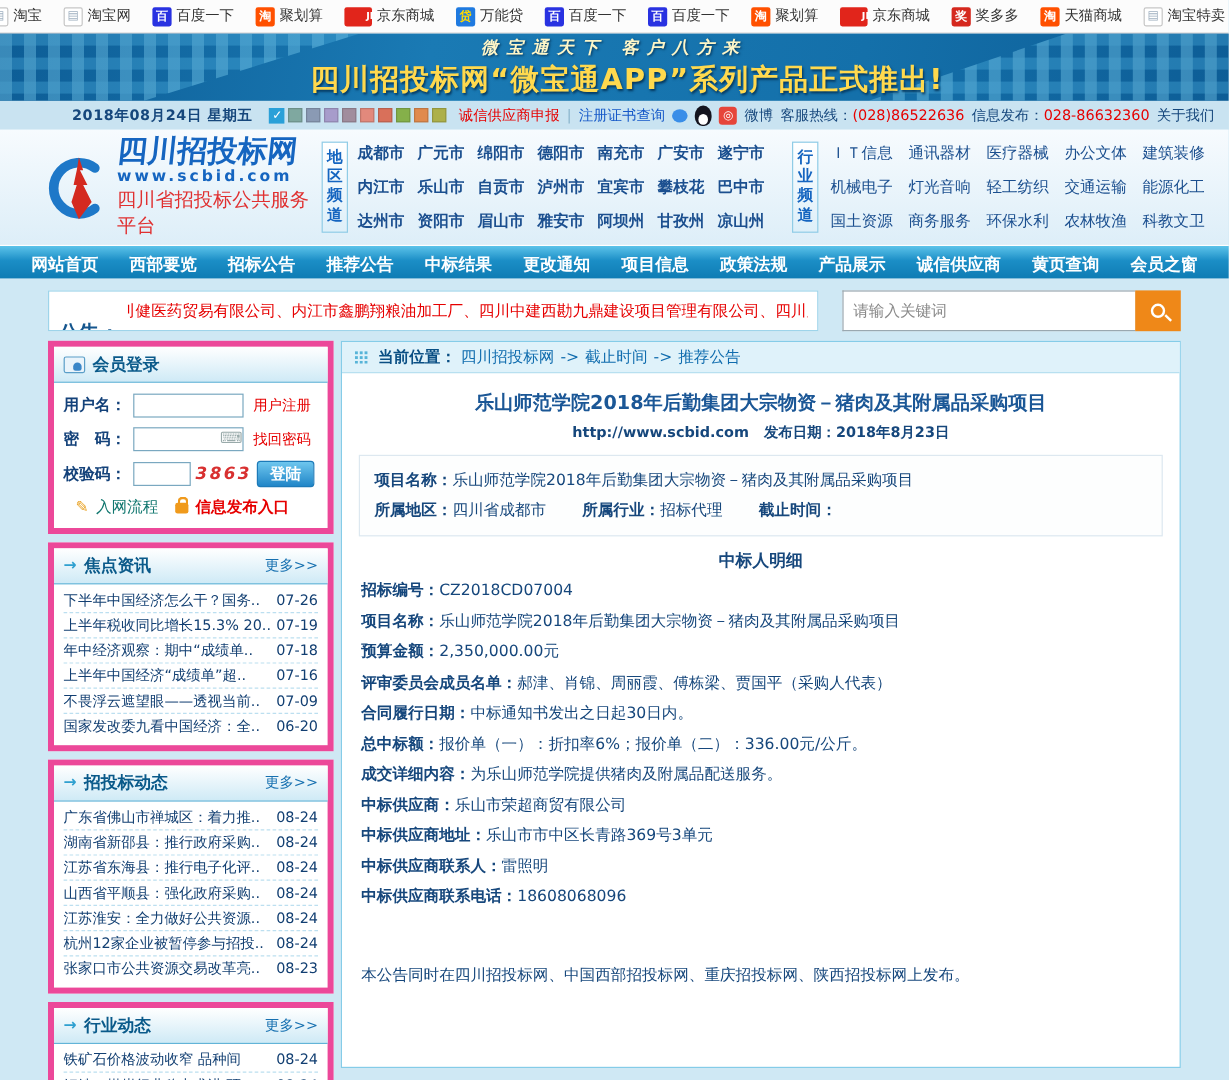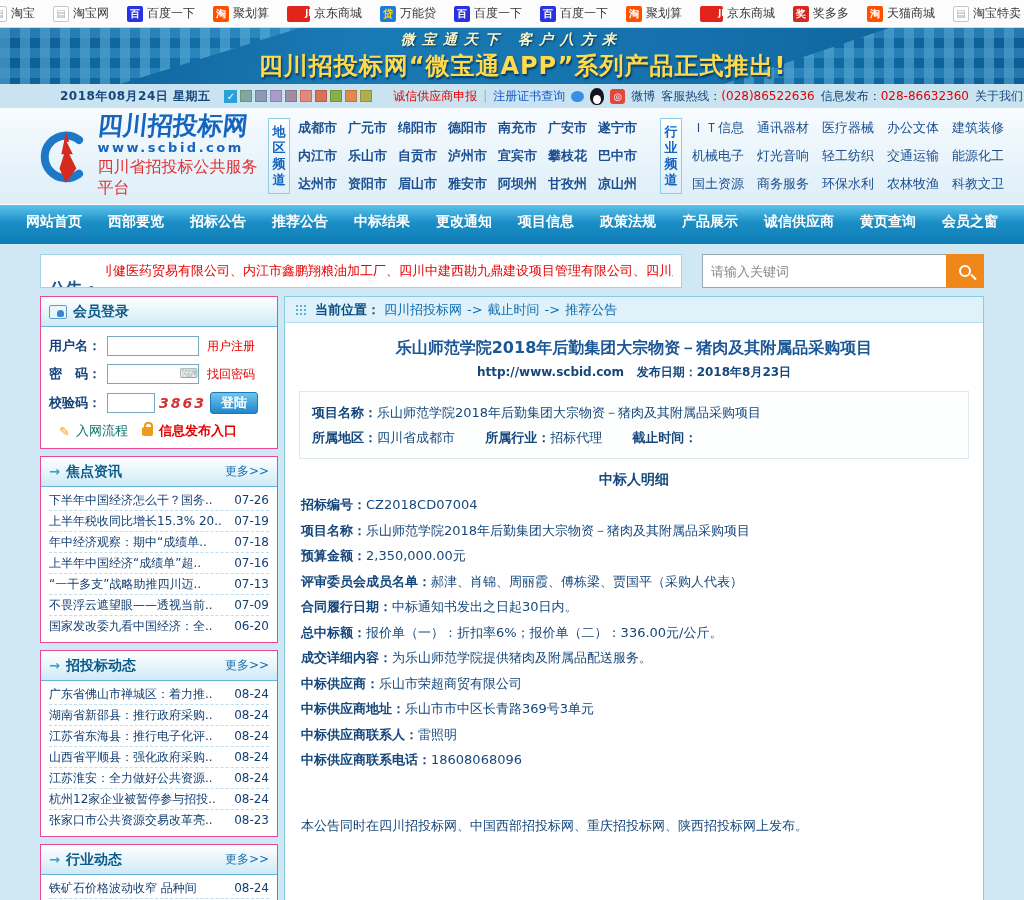--- a/index.html
+++ b/index.html
@@ -23,21 +23,21 @@
   .banner { position:relative; height:56px; background:linear-gradient(100deg,#0d5d96,#1a7ab4 35%,#1470aa 70%,#0d5d96); overflow:hidden; }
   .banner::before, .banner::after { content:""; position:absolute; top:0; bottom:0; width:300px; opacity:.5;
      background-image:linear-gradient(90deg,rgba(140,220,250,.7) 50%,transparent 50%),linear-gradient(rgba(90,190,235,.6) 50%,transparent 50%);
      background-size:20px 20px; }
   .banner::before { left:0; clip-path:polygon(0 0,100% 0,40% 100%,0 100%); }
   .banner::after { right:0; clip-path:polygon(55% 0,100% 0,100% 100%,0 100%); }
   .banner-l1 { position:relative; z-index:2; text-align:center; padding-top:3px; color:#fdf6c8; font-size:14px; font-weight:bold; font-style:italic; letter-spacing:7px; text-shadow:1px 1px 2px #04365c; }
   .banner-l2 { position:relative; z-index:2; text-align:center; margin-top:1px; color:#ffd94e; font-size:24px; font-weight:bold; letter-spacing:1px; text-shadow:1px 2px 2px #04365c;padding-left:21px; }
 
   
-  .info-bar { height:24px; background:#c9e3f1; display:flex; align-items:center; padding:0 1px 0 60px; color:#16477c; font-size:12px; white-space:nowrap; }
+  .info-bar { height:24px; background:#c9e3f1; display:flex; align-items:center; padding:0 12px 0 60px; color:#16477c; font-size:12px; white-space:nowrap; }
   .info-date { font-weight:bold; letter-spacing:.5px; }
   .sq-row { display:inline-flex; align-items:center; gap:3px; margin-left:14px; }
   .sq { width:12px; height:12px; display:inline-block; border:1px solid rgba(0,0,0,.15); }
   .sq-check { width:13px; height:13px; background:#2aa0d8; color:#fff; font-size:10px; font-weight:bold; display:inline-flex; align-items:center; justify-content:center; }
   .info-right { margin-left:auto; display:inline-flex; align-items:center; gap:6px; }
   .lnk-red { color:#e60000; cursor:pointer; }
   .lnk-blue { color:#1659c8; cursor:pointer; }
   .lnk-navy { color:#16477c; cursor:pointer; }
   .sep { color:#8ab4cc; }
   .num-red { color:#e60000; }
@@ -54,40 +54,40 @@
   .logo-title { font-size:25px; font-weight:bold; color:#1565c0; transform:skewX(-6deg); line-height:1; }
   .logo-url { font-size:13px; font-weight:bold; color:#1565c0; letter-spacing:2.5px; margin-top:2px; }
   .logo-slogan { font-size:16px; color:#e03030; margin-top:2px; }
   .chan-label { flex:none; width:22px; border:1px solid #90cce6; background:linear-gradient(#ffffff,#ddeff9); color:#1565c0; font-weight:bold; font-size:13px; line-height:16px; text-align:center; padding:5px 2px; word-break:break-all; }
   .chan-grid { display:grid; font-size:13px; color:#1b4f8f; row-gap:10px; margin:0 8px; }
   .chan-grid span { cursor:pointer; white-space:nowrap; }
   .region-grid { grid-template-columns:repeat(7,auto); column-gap:11px;font-weight:bold; }
   .industry-grid { grid-template-columns:repeat(5,auto); column-gap:13px; margin-left:10px; }
 
   
-  .nav-bar { height:40px; background:linear-gradient(#5cc3ea,#1b8ec6 45%,#0e7cb4); border-top:1px solid #fff; display:flex; justify-content:center; }
+  .nav-bar { height:28px; background:linear-gradient(#5cc3ea,#1b8ec6 45%,#0e7cb4); border-top:1px solid #fff; display:flex; justify-content:center; }
   .nav-item { color:#fff; font-weight:bold; font-size:14px; line-height:32px; padding:0 13px; cursor:pointer; white-space:nowrap; }
 
   
   .announce-row { display:flex; align-items:center; padding:10px 40px 4px; gap:20px; }
   .announce-box { flex:1; height:34px; background:#fff; border:1px solid #9ed4ea; display:flex; align-items:center; padding:0 8px; overflow:hidden; white-space:nowrap; }
   .announce-label { color:#15568e; font-weight:bold; font-size:17px; flex:none;margin-top:36px; }
   .announce-text { color:#e60000; font-size:13px; overflow:hidden; }
   .search-box { width:282px; flex:none; display:flex; height:34px; }
   .search-input { flex:1; border:1px solid #9aa8b0; border-right:none; padding:0 8px; font-size:13px; color:#333; outline:none; font-family:inherit; }
   .search-input::placeholder { color:#8a8a8a; }
   .search-btn { width:38px; background:#ef8818; border:none; cursor:pointer; display:flex; align-items:center; justify-content:center; }
   .mag { position:relative; width:12px; height:12px; border:2px solid #fff; border-radius:50%; }
   .mag::after { content:""; position:absolute; left:9px; top:9px; width:7px; height:2px; background:#fff; transform:rotate(45deg); }
 
   
   .content-row { display:flex; align-items:flex-start; padding:4px 40px 0; gap:6px; }
   .sidebar { width:238px; flex:none; }
 
-  .side-box { border:1px solid #ec4899; background:#fff; margin-bottom:7px; }
+  .side-box { border:5px solid #ec4899; background:#fff; margin-bottom:7px; }
   .side-head { height:30px; background:linear-gradient(#ffffff,#cfeaf6); border-bottom:1px solid #62b4d8; display:flex; align-items:center; padding:0 8px; }
   .side-head .arrow { color:#2fa0d0; font-weight:bold; margin-right:6px; font-size:13px; }
   .side-title { color:#0a5a8a; font-weight:bold; font-size:14px; }
   .side-more { margin-left:auto; color:#1670b0; font-size:12px; cursor:pointer; }
   .side-list { list-style:none; padding:3px 8px 5px; }
   .side-list li { height:21px; line-height:21px; display:flex; justify-content:space-between; border-bottom:1px dashed #bcdff0; color:#123f72; cursor:pointer; white-space:nowrap; overflow:hidden; }
   .side-list li:last-child { border-bottom:none; }
   .side-list .t { overflow:hidden; }
   .side-list .d { flex:none; margin-left:4px; }
 
@@ -356,24 +356,20 @@
           </li>
           <li>
             <span class="t">年中经济观察：期中“成绩单..</span>
             <span class="d">07-18</span>
           </li>
           <li>
             <span class="t">上半年中国经济“成绩单”超..</span>
             <span class="d">07-16</span>
           </li>
           <li>
-            <span class="t">“一干多支”战略助推四川迈..</span>
-            <span class="d">07-13</span>
-          </li>
-          <li>
             <span class="t">不畏浮云遮望眼——透视当前..</span>
             <span class="d">07-09</span>
           </li>
           <li>
             <span class="t">国家发改委九看中国经济：全..</span>
             <span class="d">06-20</span>
           </li>
         </ul>
   </div>
       <div class="side-box">

